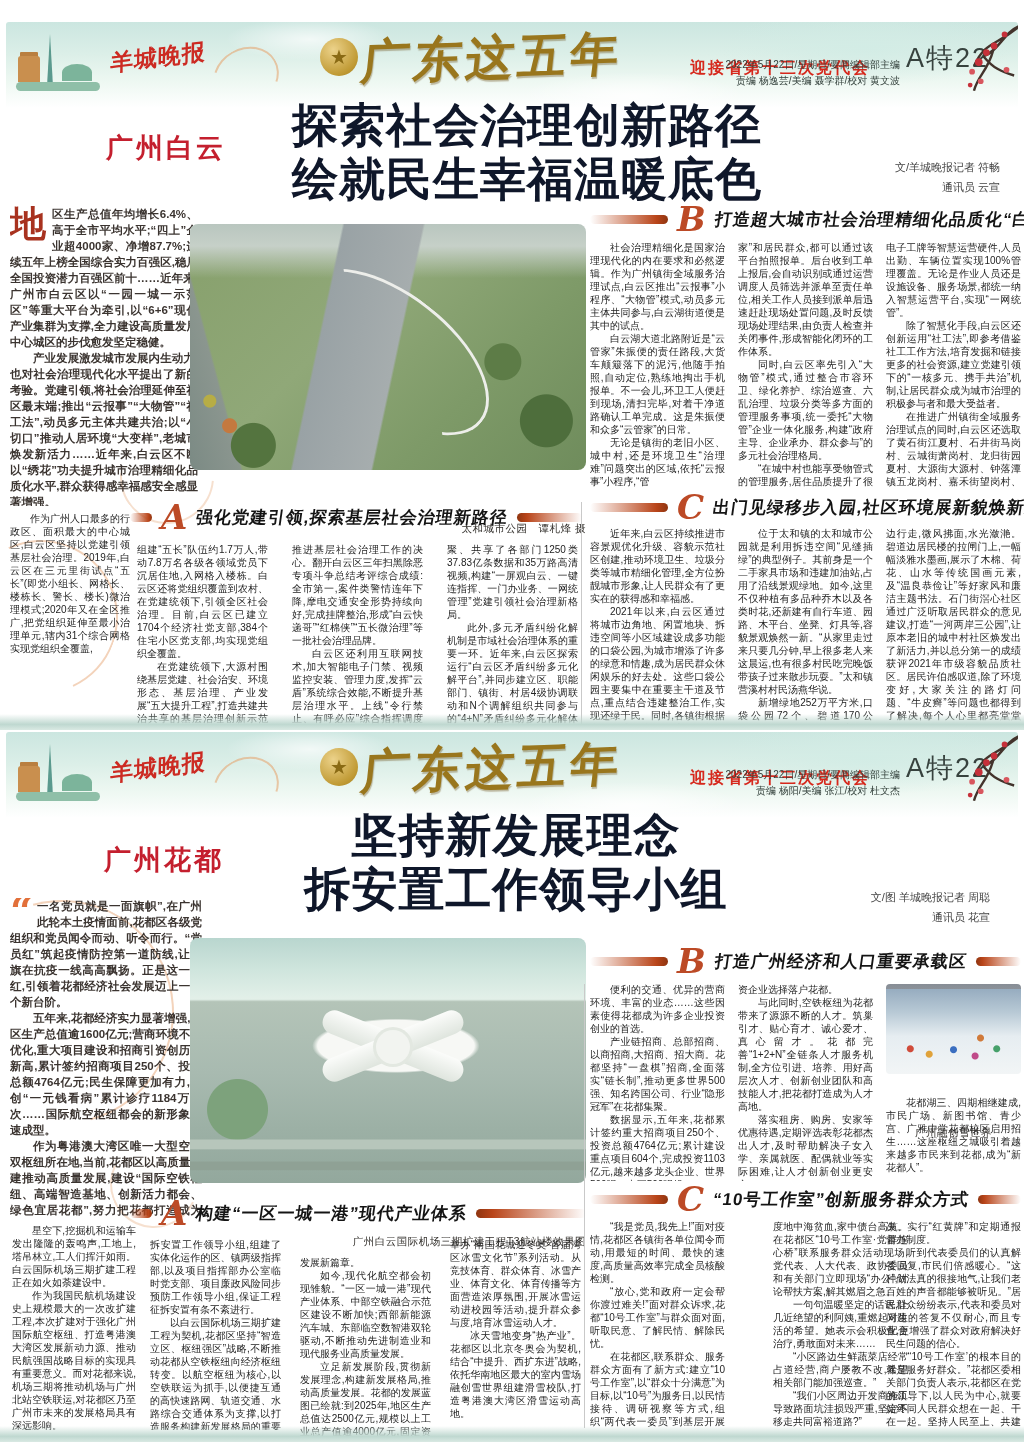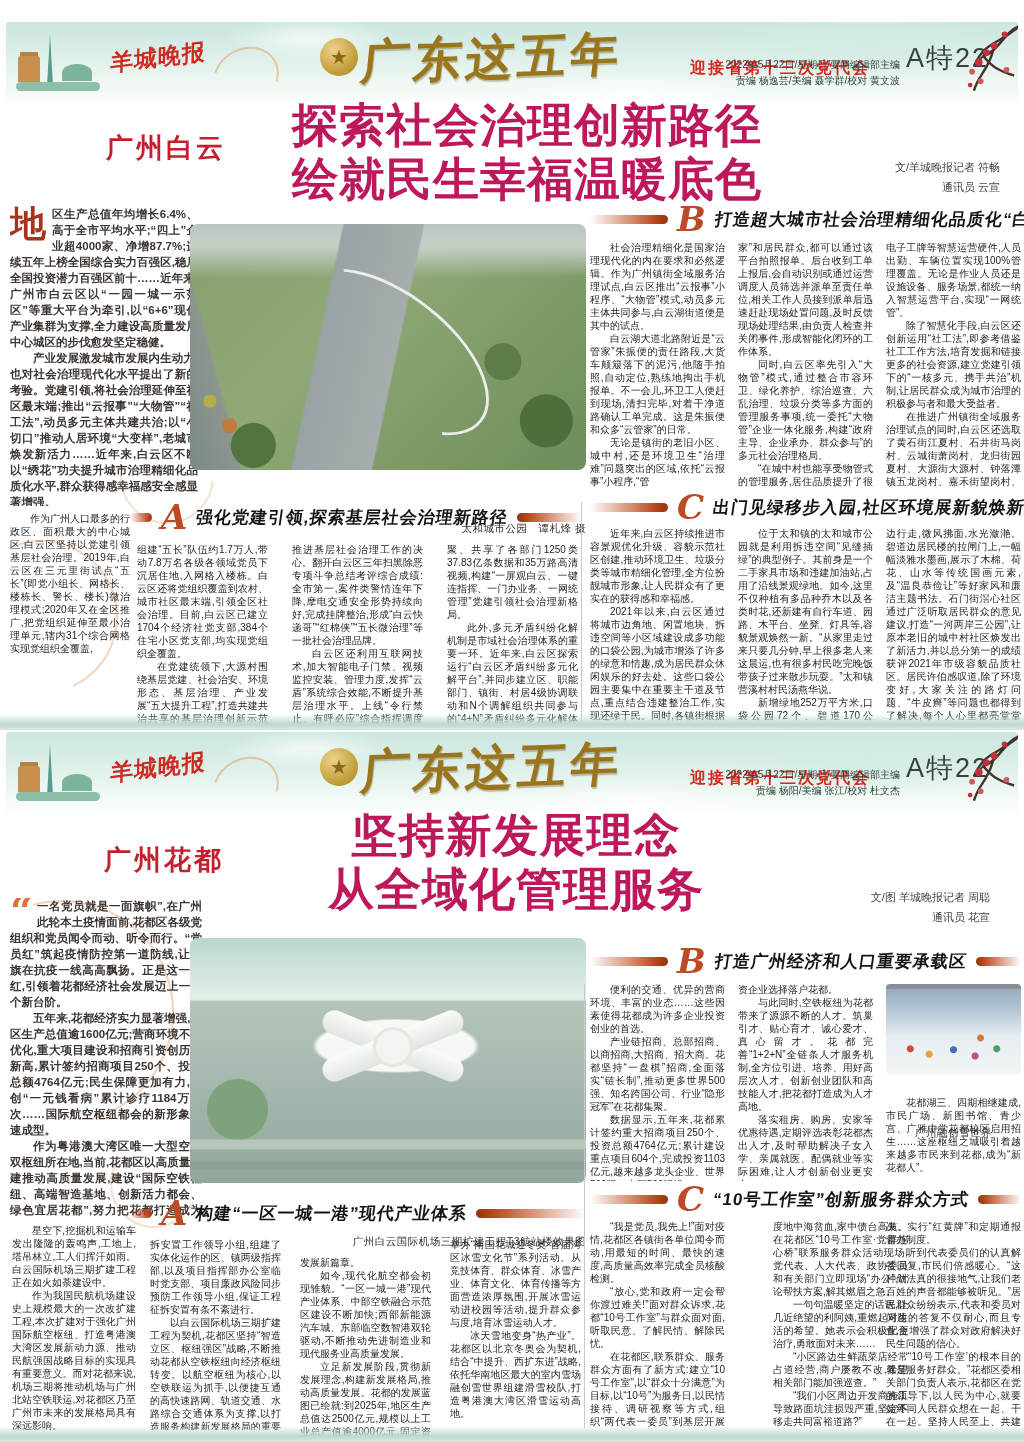--- a/index.html
+++ b/index.html
@@ -27,21 +27,21 @@
     background:radial-gradient(circle at 35% 30%,#ecd28a,#c09a34 70%,#a07d20);display:flex;align-items:center;justify-content:center;
     color:#8a6a14;font-size:20px;font-weight:bold;}
   .series-title{position:absolute;left:356px;top:4px;font-size:48px;font-weight:900;color:#99761d;
     letter-spacing:4px;transform:skewX(-8deg) rotate(-2deg);text-shadow:1px 2px 1px rgba(96,66,10,.35);white-space:nowrap;}
   .slogan{position:absolute;left:684px;top:36px;font-size:16px;font-weight:800;color:#d6281c;letter-spacing:2px;white-space:nowrap;}
   .dates{position:absolute;left:698px;top:16px;width:196px;text-align:right;font-size:10px;color:#33403b;line-height:1.6;margin-top:19px;}
   .pageno{position:absolute;left:900px;top:18px;font-size:27px;color:#37423e;letter-spacing:2px;}
   .plum{position:absolute;right:-4px;top:0;}
   
   .region-label{position:absolute;font-size:27px;font-weight:900;color:#c41f2e;letter-spacing:3px;white-space:nowrap;}
-  .headline{position:absolute;width:590px;text-align:center;font-size:46px;font-weight:900;color:#be185d;
+  .headline{position:absolute;width:590px;text-align:center;font-size:46px;font-weight:900;color:#0f172a;
     line-height:1.18;letter-spacing:1px;white-space:nowrap;}
   .byline{position:absolute;width:180px;text-align:right;font-size:11px;color:#444;line-height:1.8;}
   
   .intro{position:absolute;font-size:11.5px;line-height:16px;color:#3b3430;overflow:hidden;font-weight:600;}
   .intro-paras p{margin:0;text-align:justify;}
   .intro-paras p + p{text-indent:2em;}
   .dropcap{float:left;font-size:36px;line-height:34px;font-weight:900;color:#a8321f;margin:1px 6px 0 0;}
   .bigquote{float:left;font-size:40px;line-height:26px;color:#e2703a;font-weight:bold;margin-right:4px;
     font-family:"DejaVu Serif",serif;}
   
@@ -162,21 +162,21 @@
 <div class="sec-head" style="left:130px;top:500px;width:452px;">
   <span class="bar bar-l short"></span>
   <span class="sec-letter">A</span>
   <span class="sec-title">强化党建引领,探索基层社会治理新路径</span>
   <span class="bar bar-r"></span>
 </div>
 <div class="col" style="left:10px;top:512px;width:120px;height:218px;">
     <p>作为广州人口最多的行政区、面积最大的中心城区,白云区坚持以党建引领基层社会治理。2019年,白云区在三元里街试点“五长”(即党小组长、网格长、楼栋长、警长、楼长)微治理模式;2020年又在全区推广,把党组织延伸至最小治理单元,辖内31个综合网格实现党组织全覆盖,</p>
   </div>
 <div class="col cont" style="left:137px;top:543px;width:131px;height:187px;">
-    <p>组建“五长”队伍约1.7万人,带动7.8万名各级各领域党员下沉居住地,入网格入楼栋。白云区还将党组织覆盖到农村、城市社区最末端,引领全区社会治理。目前,白云区已建立1704个经济社党支部,384个住宅小区党支部,均实现党组织全覆盖。</p>
+    <p>组建“五长”队伍约1.7万人,带动7.8万名各级各领域党员下沉居住地,入网格入楼栋。白云区还将党组织覆盖到农村、在党建统领下,引领全区社会治理。目前,白云区已建立1704个经济社党支部,384个住宅小区党支部,均实现党组织全覆盖。</p>
     <p>在党建统领下,大源村围绕基层党建、社会治安、环境形态、基层治理、产业发展“五大提升工程”,打造共建共治共享的基层治理创新示范区,并获评全国乡村治理示范村。从“问题村”到“示范村”,大源村的蜕变彰显着白云区坚定不移</p>
   </div>
 <div class="col cont" style="left:292px;top:543px;width:131px;height:187px;">
     <p>推进基层社会治理工作的决心。翻开白云区三年扫黑除恶专项斗争总结考评综合成绩:全市第一,案件类警情连年下降,摩电交通安全形势持续向好,完成挂牌整治,形成“白云快递哥”“红棉侠”“五长微治理”等一批社会治理品牌。</p>
     <p>白云区还利用互联网技术,加大智能电子门禁、视频监控安装、管理力度,发挥“云盾”系统综合效能,不断提升基层治理水平。上线“令行禁止、有呼必应”综合指挥调度平台3.0版,成为全市首个实现统一GIS(即地理信息系统)三维地图的区级平台,汇</p>
   </div>
 <div class="col cont" style="left:447px;top:543px;width:131px;height:187px;">
     <p>聚、共享了各部门1250类37.83亿条数据和35万路高清视频,构建“一屏观白云、一键连指挥、一门办业务、一网统管理”党建引领社会治理新格局。</p>
     <p>此外,多元矛盾纠纷化解机制是市域社会治理体系的重要一环。近年来,白云区探索运行“白云区矛盾纠纷多元化解平台”,并同步建立区、职能部门、镇街、村居4级协调联动和N个调解组织共同参与的“4+N”矛盾纠纷多元化解体系,实现“线下一站式、线上一码通、联动一体化”的多元化解路径,形成市域社会治理现代化的“白云路径”。</p>
   </div>
@@ -251,21 +251,21 @@
     <circle cx="57" cy="62" r="3" fill="#d8565e"></circle>
       <circle cx="82" cy="13" r="3" fill="#c6303a"></circle>
     <circle cx="46" cy="66" r="2.5" fill="#c6303a"></circle>
       <circle cx="84" cy="50" r="3" fill="#d8565e"></circle>
   </svg>
 </div>
 
 <div class="region-label" style="left:104px;top:842px;">广州花都</div>
 <div class="headline" style="left:221px;top:808px;">
   <div>坚持新发展理念</div>
-  <div>从全域化管理服务</div>
+  <div>拆安置工作领导小组</div>
 </div>
 <div class="byline" style="left:810px;top:888px;">
   <div>文/图 羊城晚报记者 周聪</div>
   <div>通讯员 花宣</div>
 </div>
 
 <div class="arc" style="left:-50px;top:900px;width:220px;height:220px;transform:rotate(30deg);"></div>
 <div class="arc" style="left:110px;top:1140px;width:84px;height:84px;transform:rotate(160deg);opacity:.7;"></div>
 
 <div class="intro" style="left:10px;top:898px;width:192px;height:320px;">

